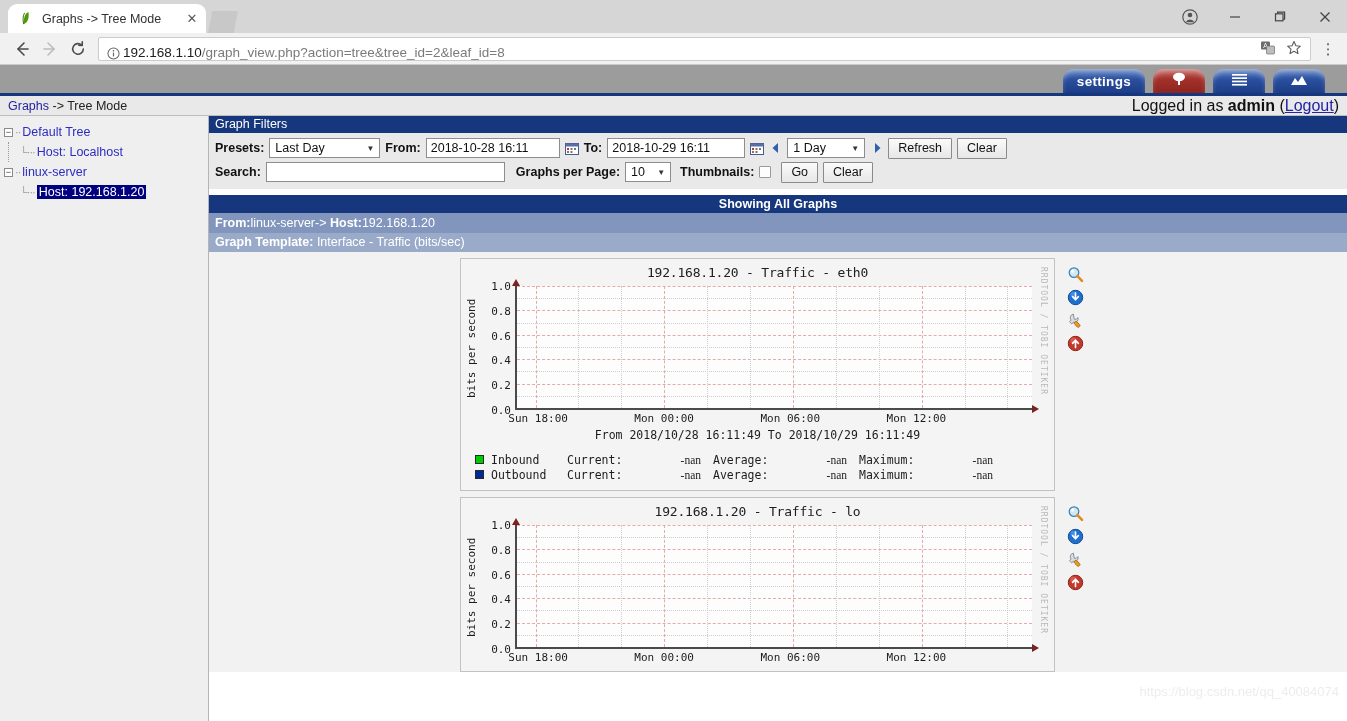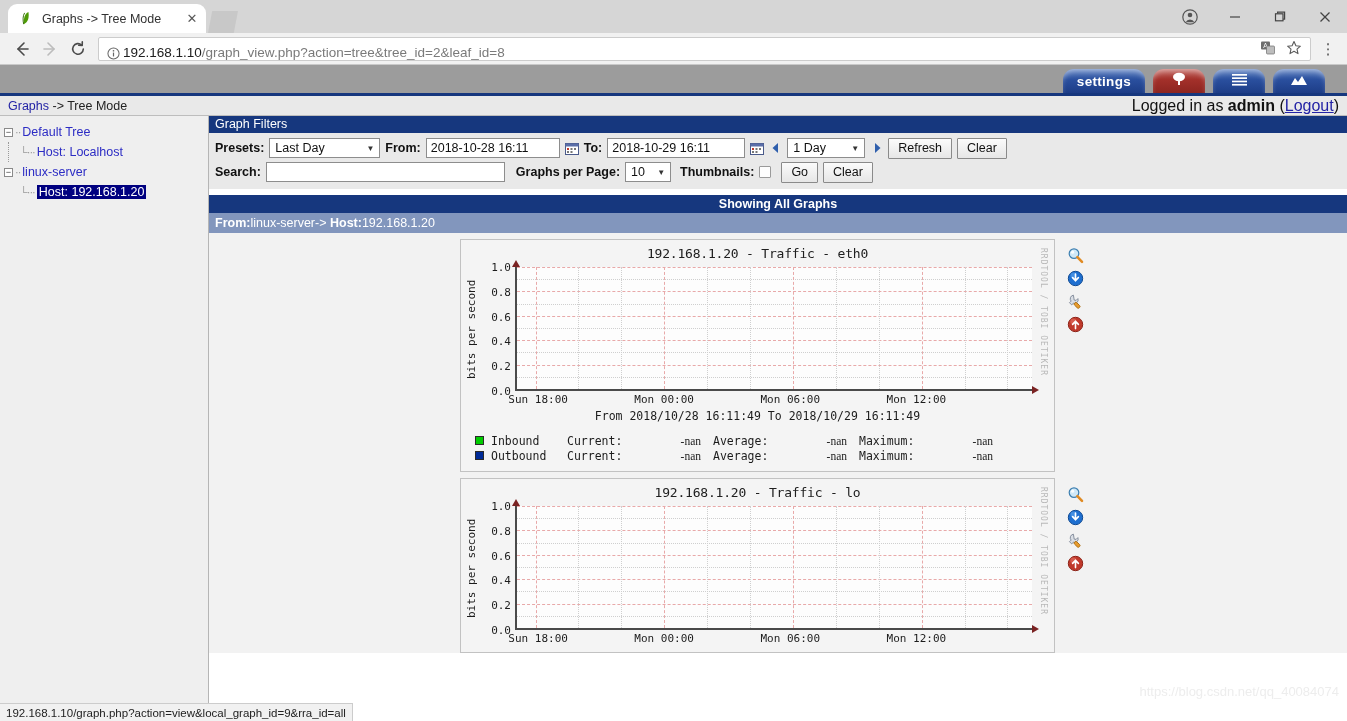--- a/index.html
+++ b/index.html
@@ -502,20 +502,24 @@
             <span class="btn" style="margin-left:5px">Go</span>
             <span class="btn">Clear</span>
           </div>
         </div>
 
         <div style="height:6px;background:#fff"></div>
 
         <div class="showing-bar">Showing All Graphs</div>
         <div class="tree-crumb">
           <b>From:</b><span>linux-server-&gt; </span><b>Host:</b><span>192.168.1.20</span>
+        </div>
+        <div class="tpl-crumb">
+          <b>Graph Template:</b>
+          <span>Interface - Traffic (bits/sec)</span>
         </div>
 
         <div class="graphs-area">
 
           <div class="graph-row">
             <div class="graph-spacer"></div>
             <div class="graph-card">
               <div class="graph-inner">
                 <div class="rrd-brand">RRDTOOL / TOBI OETIKER</div>
                 <div class="graph-title">192.168.1.20 - Traffic - eth0</div>
@@ -708,15 +712,14 @@
                   </svg>
               </span>
             </div>
           </div>
 
         </div>
       </div>
     </div>
 
     <div class="watermark">https://blog.csdn.net/qq_40084074</div>
-    <div class="statusbar">192.168.1.10/graph.php?action=view&amp;local_graph_id=9&amp;rra_id=all</div>
   </div>
 </div>
 
 </body></html>

